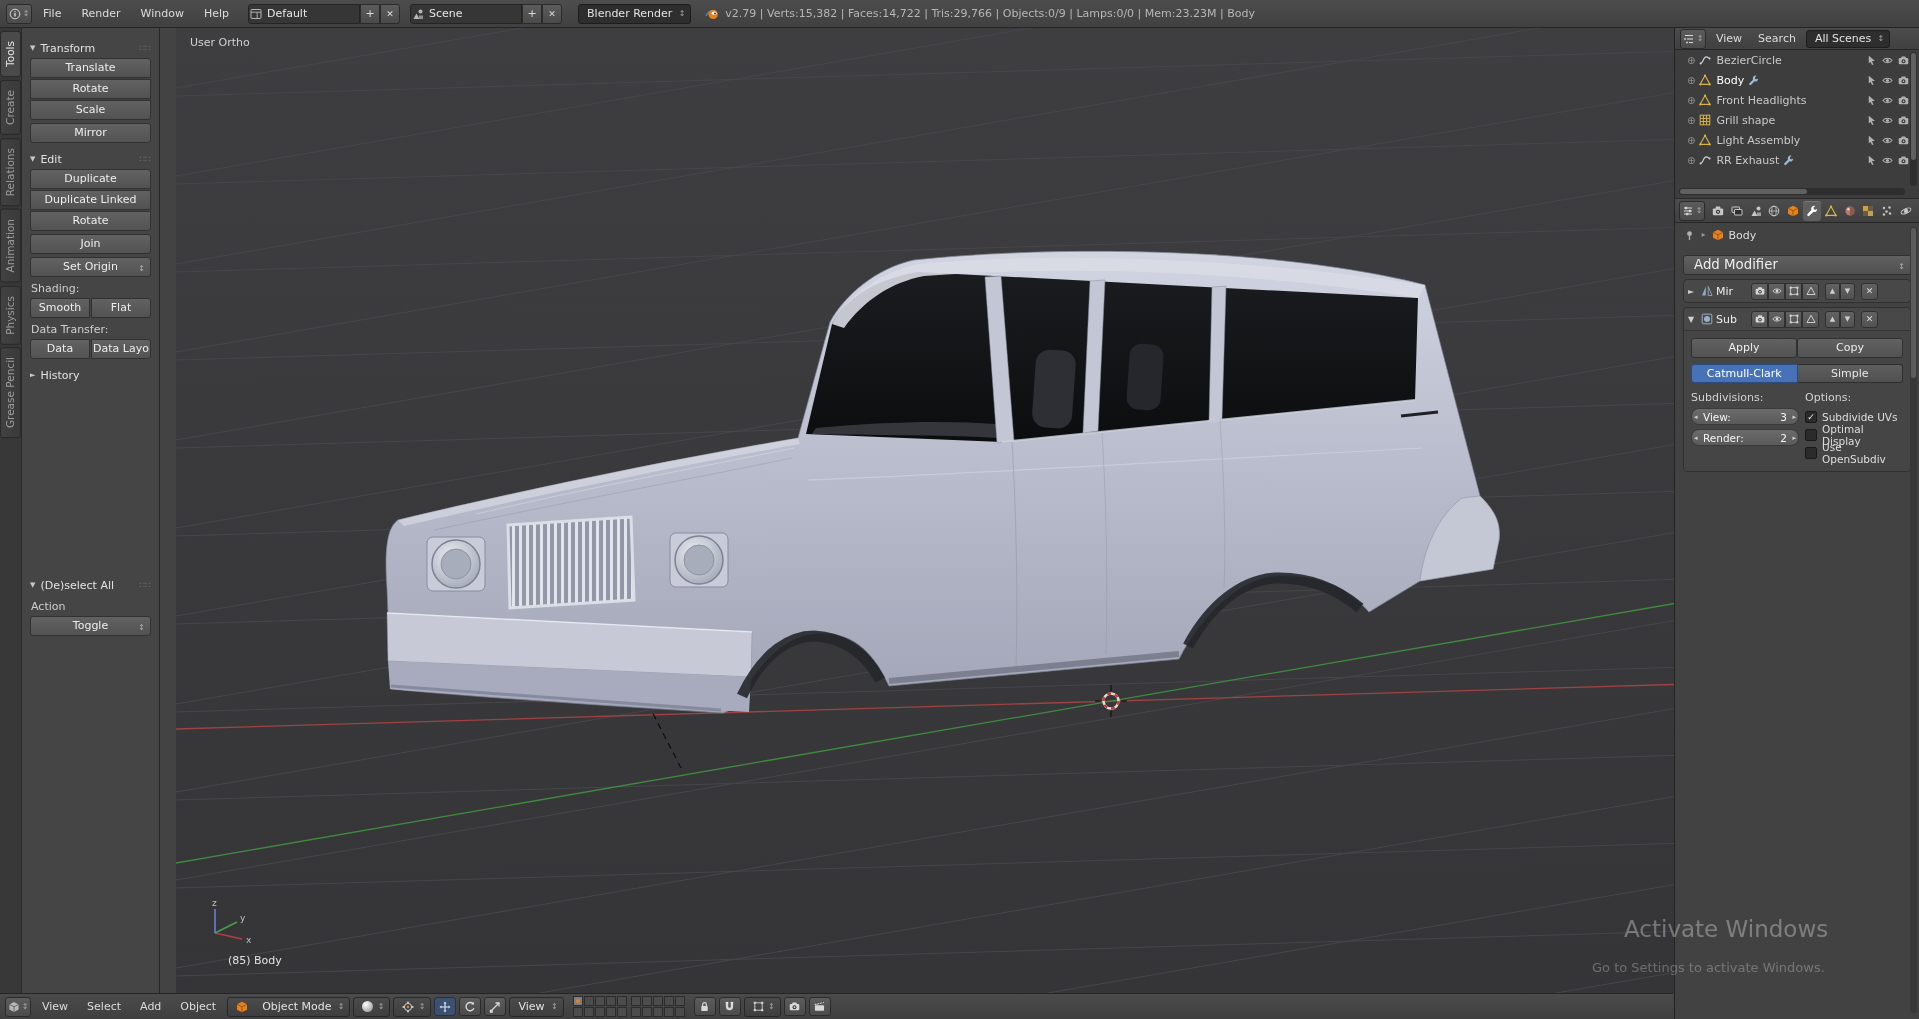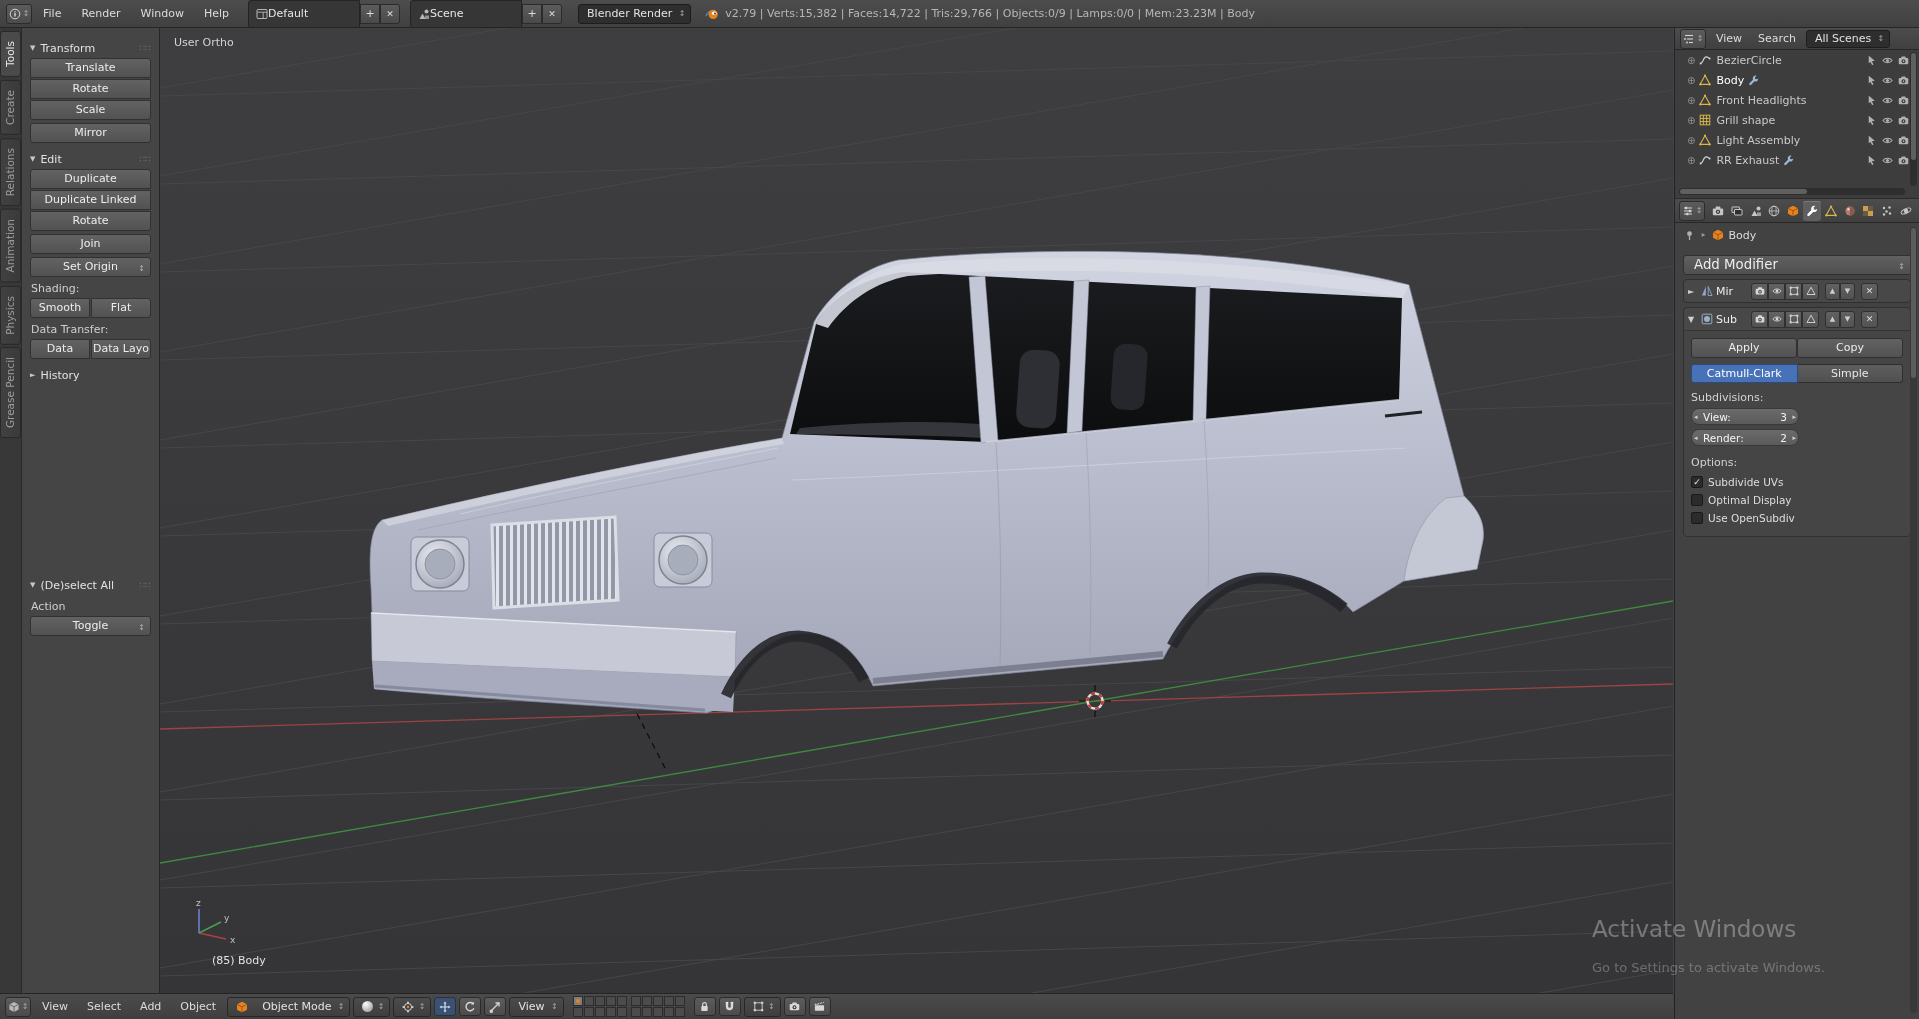--- a/index.html
+++ b/index.html
@@ -10,21 +10,21 @@
 
   
   #topbar { position:absolute; left:0; top:0; width:1919px; height:28px;
     background:linear-gradient(#4d4d4d,#404040); border-bottom:1px solid #252525;
     display:flex; align-items:center; padding:0 6px; gap:2px; }
   .icon-dd { height:20px; min-width:26px; display:flex; align-items:center; justify-content:center; gap:2px;
     background:linear-gradient(#5c5c5c,#4b4b4b); border:1px solid #2b2b2b; border-radius:3px; color:#d5d5d5; }
   .icon-dd::after { content:"↕"; font-size:8px; color:#a8a8a8; }
   .menu-label { padding:13px 9px; color:#dcdcdc; line-height:28px; }
   .selector { display:flex; align-items:center; margin-left:8px; }
-  .idfield { display:flex; align-items:center; height:28px; min-width:112px; padding:0 7px;
+  .idfield { display:flex; align-items:center; gap:5px; height:20px; min-width:112px; padding:0 1px;
     background:#363636; border:1px solid #242424; border-radius:3px 0 0 3px; color:#e6e6e6; }
   .sq { width:20px; height:20px; display:flex; align-items:center; justify-content:center;
     background:linear-gradient(#5c5c5c,#4a4a4a); border:1px solid #2b2b2b; color:#ddd; font-size:11px; }
   .sq.plus::before{content:"+";} .sq.x::before{content:"✕";font-size:9px;}
   .sq:last-child{border-radius:0 3px 3px 0;}
   .dd { position:relative; height:20px; display:flex; align-items:center; padding:0 18px 0 8px;
     background:linear-gradient(#4b4b4b,#3e3e3e); border:1px solid #272727; border-radius:3px; color:#e2e2e2; }
   .dd::after { content:"↕"; position:absolute; right:5px; font-size:8px; color:#a5a5a5; }
   .dd-dark { background:#2e2e2e; border-color:#1d1d1d; }
   .stats { display:flex; align-items:center; gap:6px; margin-left:12px; color:#b6b6b6; }
@@ -52,29 +52,29 @@
   .menu-btn::after { content:"↕"; position:absolute; right:5px; top:2px; font-size:8px; color:#b0b0b0; }
   .mini-label { color:#cfcfcf; margin:5px 0 3px 1px; }
   .half-row { display:flex; gap:1px; margin-bottom:3px; }
   .half-row .tbtn { margin-bottom:0; border-radius:0; flex:1; }
   .half-row .tbtn:first-child{ border-radius:3px 0 0 3px; }
   .half-row .tbtn: last-child{ border-radius:0 3px 3px 0; }
   .half-row .tbtn:last-child{ border-radius:0 3px 3px 0; }
   #redo-panel { margin-top:190px; }
 
   
-  #viewport { position:absolute; left:160px; top:0; width:1513px; height:965px; overflow:hidden;
+  #viewport { position:absolute; left:176px; top:0; width:1513px; height:965px; overflow:hidden;
     background:linear-gradient(#3e3e41,#39393c 55%,#353538); }
   #vpsvg { position:absolute; left:0; top:0; }
   #grid-g line { stroke:#46464b; stroke-width:1; }
   .vp-label { position:absolute; left:14px; top:8px; color:#d2d2d2; }
   #axis-gizmo { position:absolute; left:14px; bottom:38px; }
   .obj-label { position:absolute; left:52px; bottom:26px; color:#e2e2e2; }
   #watermark { position:absolute; left:1592px; top:916px; z-index:60; pointer-events:none; }
-  #watermark .w1 { font-size:23px; color:rgba(255,255,255,0.32); }
+  #watermark .w1 { font-size:23px; color:rgba(255,255,255,0.32);margin-left:32px; }
   #watermark .w2 { font-size:13px; color:rgba(235,235,235,0.30); margin-top:18px; }
 
   
   #view3d-header { position:absolute; left:0; top:965px; width:1673px; height:26px;
     background:linear-gradient(#4b4b4b,#3f3f3f); border-top:1px solid #252525;
     display:flex; align-items:center; gap:3px; padding:0 5px; }
   #view3d-header .menu-label { line-height:26px; padding:0 8px; }
   .hbtn { height:19px; min-width:22px; display:flex; align-items:center; justify-content:center; gap:3px;
     background:linear-gradient(#5c5c5c,#4b4b4b); border:1px solid #2b2b2b; border-radius:3px; color:#d8d8d8; }
   .hbtn.pressed { background:#3c5070; border-color:#22324a; color:#cfe0f5; }
@@ -126,21 +126,21 @@
     background:linear-gradient(#626262,#525252); border:1px solid #303030; border-radius:3px; color:#ddd; font-size:9px; }
   .xbtn::before{content:"✕";}
   .mod-body { border-top:1px solid #353535; background:#454545; border-radius:0 0 4px 4px; padding:7px 7px 9px 7px; }
   .row2 { display:flex; margin-bottom:6px;align-items:center; }
   .row2 .tbtn { flex:1; margin-bottom:0; }
   .segrow { display:flex; margin-bottom:8px; }
   .seg { flex:1; height:19px; line-height:17px; text-align:center; background:linear-gradient(#5e5e5e,#505050);
     border:1px solid #2e2e2e; color:#e6e6e6; }
   .seg.active { background:#4772b8; border-color:#2c4a7e; color:#fff; }
   .seg:first-child{border-radius:3px 0 0 3px;} .seg:last-child{border-radius:0 3px 3px 0; border-left:none;}
-  .cols { display:flex; gap:6px;flex-direction:column; }
+  .cols { display:flex; gap:6px; }
   .col-l { width:108px; } .col-r { flex:1; }
   .flabel { color:#d2d2d2; margin-bottom:4px; }
   .numfield { position:relative; height:17px; margin-bottom:4px; display:flex; align-items:center; justify-content:space-between;
     padding:0 11px; background:linear-gradient(#6b6b6b,#5a5a5a); border:1px solid #3a3a3a; border-radius:8px; color:#f4f4f4; font-size:10.5px; }
   .numfield::before { content:"◂"; position:absolute; left:2px; font-size:7px; color:#cfcfcf; }
   .numfield::after { content:"▸"; position:absolute; right:2px; font-size:7px; color:#cfcfcf; }
   .chkrow { display:flex; align-items:center; gap:5px; height:18px; color:#dedede; font-size:10.5px; }
   .chk { width:12px; height:12px; background:#2b2b2b; border:1px solid #191919; border-radius:2px;
     display:flex; align-items:center; justify-content:center; color:#eaeaea; font-size:9px; flex:none; }
   .chk.checked::before { content:"✓"; }

